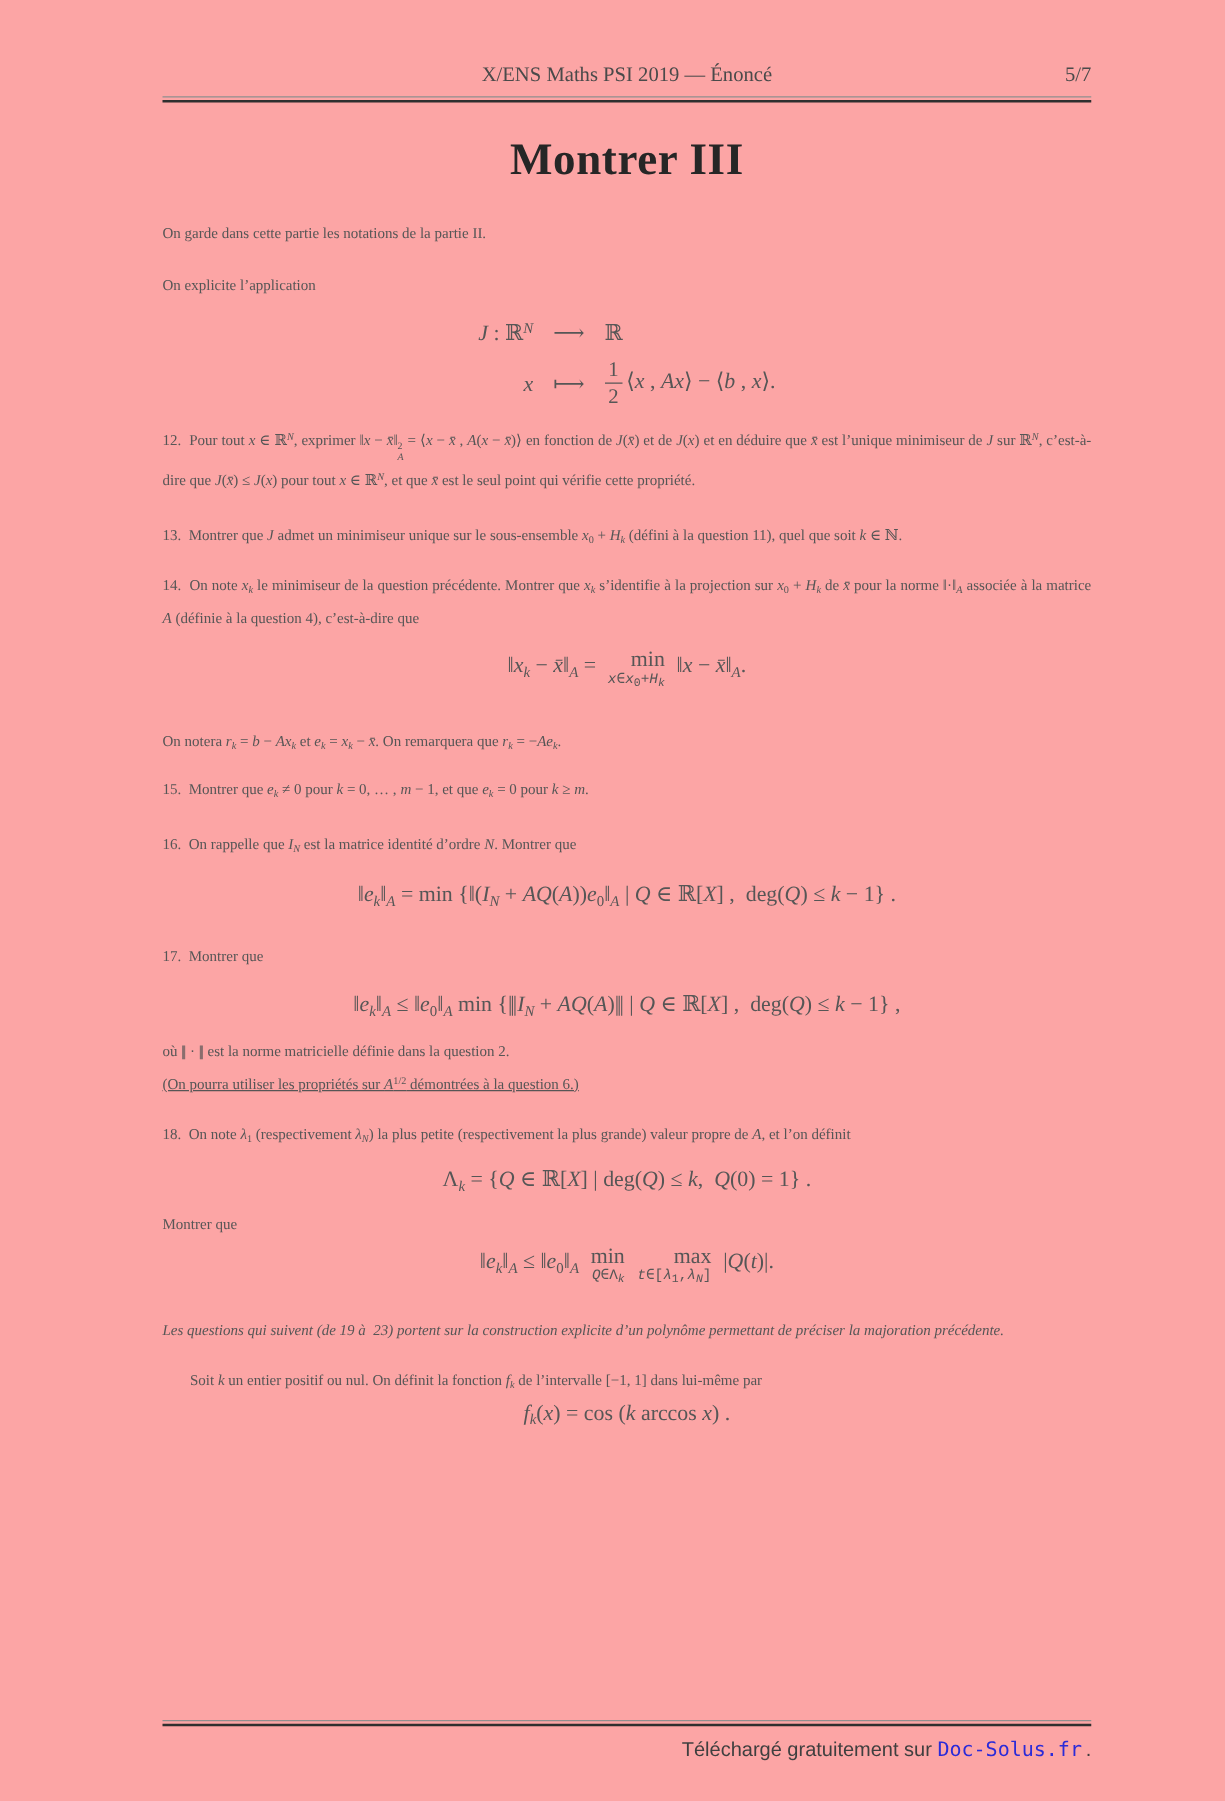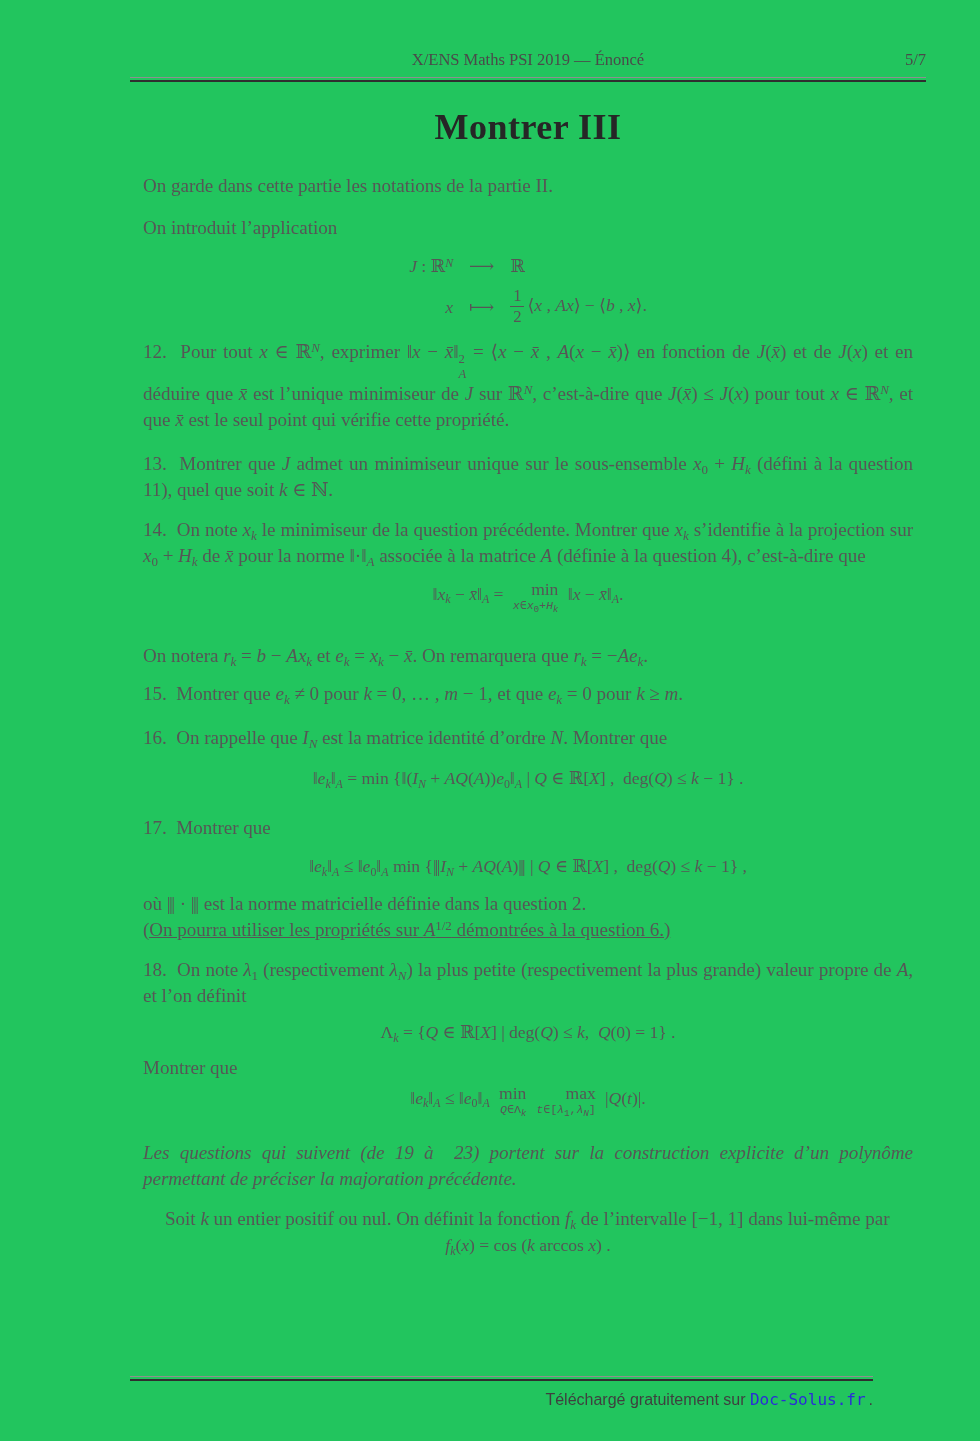--- a/index.html
+++ b/index.html
@@ -1,30 +1,30 @@
 <!DOCTYPE html>
 <html><head>
 <meta charset="utf-8">
 <style>
   html,body{margin:0;padding:0;background:#fff;}
   .page{
     position:relative;
     width:980px;height:1441px;
-    background:#22c55e;
+    background:#fca5a5;
     box-sizing:border-box;
-    padding:50px 54px 0 130px;
+    padding:50px 107px 0 130px;
     font-family:"Liberation Serif","DejaVu Serif","DejaVu Sans",serif;
     color:#565656;
     overflow:hidden;
   }
   .hdr{position:relative;text-align:center;font-size:16.5px;color:#4a4a4a;}
   .hdr .pnum{position:absolute;right:0;top:0;}
   .rule{margin-top:7px;height:2px;border-top:1px solid #8f8f8f;border-bottom:2.5px solid #2f2f2f;}
   .title{margin-top:24px;text-align:center;font-size:36px;font-weight:bold;color:#262626;letter-spacing:0.5px;line-height:1.2;}
-  .p{margin:16px 13px 0;font-size:19px;line-height:26px;text-align:justify;}
+  .p{margin:16px 0 0;font-size:12px;line-height:26px;text-align:justify;}
   .p.first{margin-top:24px;}
   .p.tight{margin-top:0;text-decoration:underline;}
   .disp{margin:12px 0 0;font-size:17.5px;line-height:26px;text-align:center;}
   .em-block{font-style:italic;}
   .indent{text-indent:22px;}
   i{font-style:italic;}
   sub{font-size:68%;vertical-align:-0.3em;line-height:0;}
   sup{font-size:68%;vertical-align:0.45em;line-height:0;}
   sub sub, .under sub{font-size:80%;}
   .ss{display:inline-flex;flex-direction:column;align-items:flex-start;vertical-align:-0.45em;font-size:66%;line-height:1.15;}
@@ -52,21 +52,21 @@
 
   <div class="hdr">
     <span>X/ENS Maths PSI 2019 — Énoncé</span>
     <span class="pnum">5/7</span>
   </div>
   <div class="rule"></div>
 
   <div class="title">Montrer III</div>
 
   <p class="p first">On garde dans cette partie les notations de la partie II.</p>
-  <p class="p">On introduit l’application</p>
+  <p class="p">On explicite l’application</p>
 
   <div class="disp">
     <span class="dgrid">
       <span class="c1"><i>J</i> : ℝ<sup><i>N</i></sup></span>
       <span class="c2">⟶</span>
       <span class="c3">ℝ</span>
       <span class="c1"><i>x</i></span>
       <span class="c2">⟼</span>
       <span class="c3"><span class="frac"><span class="num">1</span><span class="den">2</span></span>⟨<i>x</i> , <i>Ax</i>⟩ − ⟨<i>b</i> , <i>x</i>⟩.</span>
     </span>

